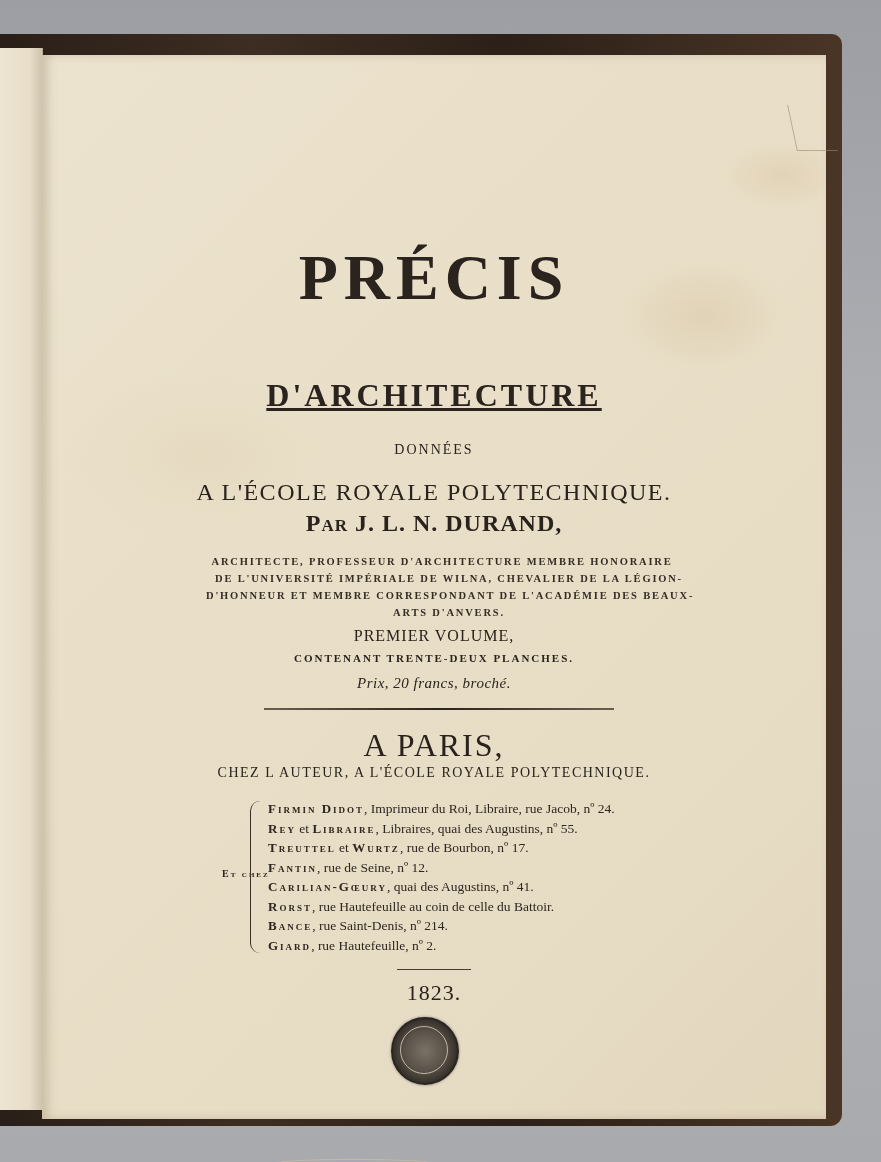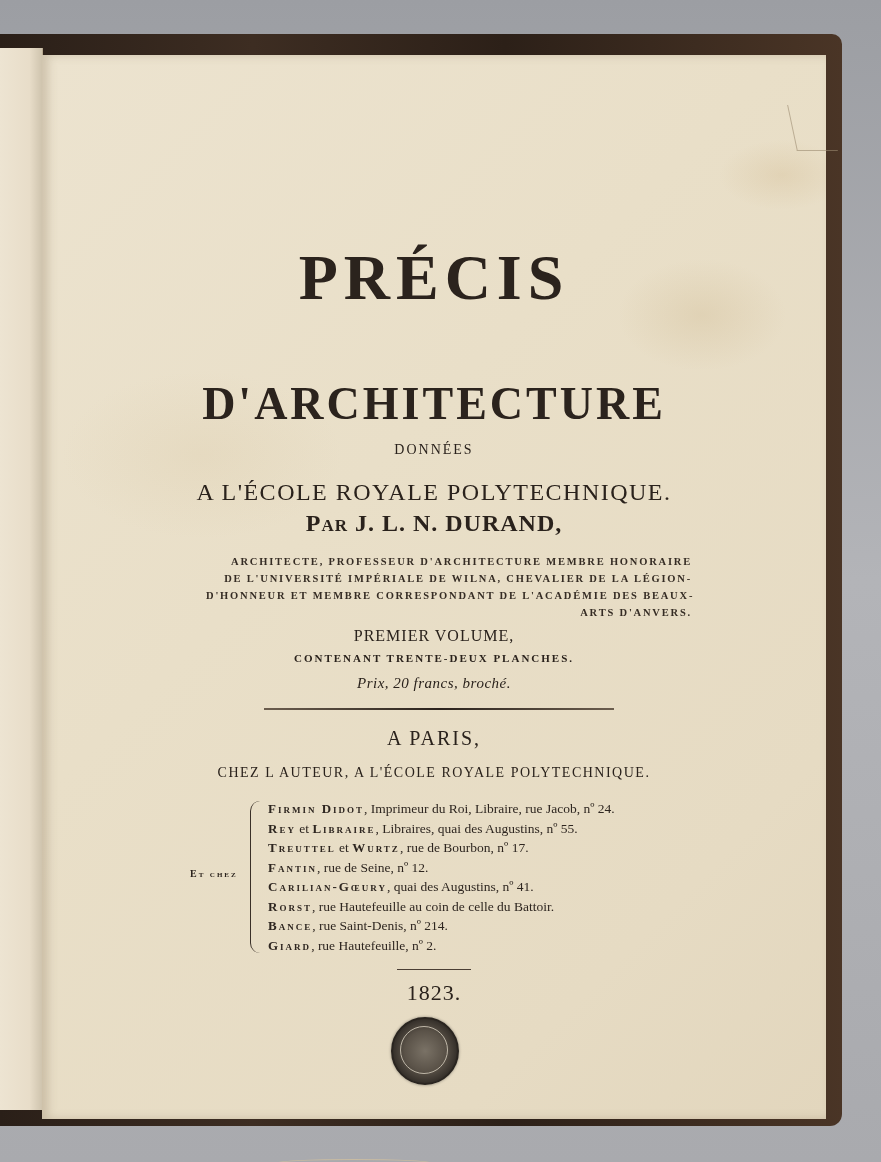--- a/index.html
+++ b/index.html
@@ -25,38 +25,38 @@
     background:
       radial-gradient(ellipse 120px 80px at 660px 260px, rgba(200,175,130,.25), transparent 70%),
       radial-gradient(ellipse 90px 50px at 740px 120px, rgba(200,170,120,.22), transparent 70%),
       radial-gradient(ellipse 200px 120px at 160px 400px, rgba(210,190,150,.18), transparent 70%),
       linear-gradient(135deg,#ece3cf,#e9dfc8 40%,#e6dbc3 80%,#e2d6bd);
     box-shadow: inset 6px 0 10px rgba(120,100,70,.25);
   }
   .c { position:absolute; left:0; width:100%; text-align:center; white-space:nowrap; }
   .title-1 { top:186px; font-size:64px; letter-spacing:6px; font-weight:bold; color:#2b231d; }
   .title-2 { top:282px; font-size:26px; letter-spacing:2px; color:#2e2620; }
-  .title-3 { top:322px; font-size:46px; letter-spacing:3px; font-weight:bold; color:#2b231d; }
+  .title-3 { top:322px; font-size:32px; letter-spacing:3px; font-weight:bold; color:#2b231d;text-decoration:underline; }
   .title-4 { top:387px; font-size:14px; letter-spacing:2px; }
   .title-5 { top:424px; font-size:24px; letter-spacing:1.5px; }
   .author { top:455px; font-size:24px; letter-spacing:1px; font-weight:bold; }
   .author .sc { font-size:17px; }
   .quals {
     position:absolute; left:150px; top:498px; width:500px;
     font-size:10.5px; letter-spacing:1.8px; font-weight:bold; line-height:17px;
-    text-align:right; color:#352c24;
+    text-align:center; color:#352c24;
   }
   .quals div { white-space:nowrap; }
   .quals .ind { padding-left:14px; }
   .vol { top:572px; font-size:16px; letter-spacing:1px; }
   .planches { top:597px; font-size:11px; letter-spacing:2px; font-weight:bold; }
   .prix { top:620px; font-size:15px; font-style:italic; letter-spacing:.5px; }
   .rule1 { position:absolute; left:222px; top:653px; width:350px; height:2px;
     background:linear-gradient(90deg,#6b5d4e,#2b231d 50%,#6b5d4e); }
-  .paris { top:672px; font-size:20px; letter-spacing:2px; }
+  .paris { top:672px; font-size:32px; letter-spacing:2px; }
   .chez { top:710px; font-size:14px; letter-spacing:1.5px; }
   .etchez { position:absolute; left:148px; top:813px; font-size:10px; letter-spacing:2px; font-weight:bold; }
   .brace { position:absolute; left:208px; top:746px; width:12px; height:152px;
     border-left:1.5px solid #3a3028; border-radius: 10px 0 0 10px; }
   .sellers { position:absolute; left:226px; top:744px; font-size:13.5px; line-height:19.5px; color:#2e2620; }
   .sellers div { white-space:nowrap; }
   .sellers .n { font-size:13px; letter-spacing:2px; font-variant:small-caps; font-weight:bold; }
   .rule2 { position:absolute; left:355px; top:914px; width:74px; height:1px; background:#4a3e34; }
   .year { top:925px; font-size:22px; letter-spacing:1px; }
   .stamp { position:absolute; left:349px; top:962px; width:64px; height:64px; border-radius:50%;
@@ -97,21 +97,21 @@
 
   <div class="c vol">PREMIER VOLUME,</div>
   <div class="c planches">CONTENANT TRENTE-DEUX PLANCHES.</div>
   <div class="c prix">Prix, 20 francs, broché.</div>
 
   <div class="rule1"></div>
 
   <div class="c paris">A PARIS,</div>
   <div class="c chez">CHEZ L AUTEUR, A L'ÉCOLE ROYALE POLYTECHNIQUE.</div>
 
-  <div class="etchez" style="font-variant:small-caps;">Et chez</div>
+  <div class="etchez" style="font-variant:small-caps;margin-left:32px;">Et chez</div>
   <div class="brace"></div>
 
   <div class="sellers">
     <div><span class="n">Firmin Didot</span><span>, Imprimeur du Roi, Libraire, rue Jacob, nº 24.</span></div>
     <div><span class="n">Rey</span><span> et </span><span class="n">Libraire</span><span>, Libraires, quai des Augustins, nº 55.</span></div>
     <div><span class="n">Treuttel</span><span> et </span><span class="n">Wurtz</span><span>, rue de Bourbon, nº 17.</span></div>
     <div><span class="n">Fantin</span><span>, rue de Seine, nº 12.</span></div>
     <div><span class="n">Carilian-Gœury</span><span>, quai des Augustins, nº 41.</span></div>
     <div><span class="n">Rorst</span><span>, rue Hautefeuille au coin de celle du Battoir.</span></div>
     <div><span class="n">Bance</span><span>, rue Saint-Denis, nº 214.</span></div>

